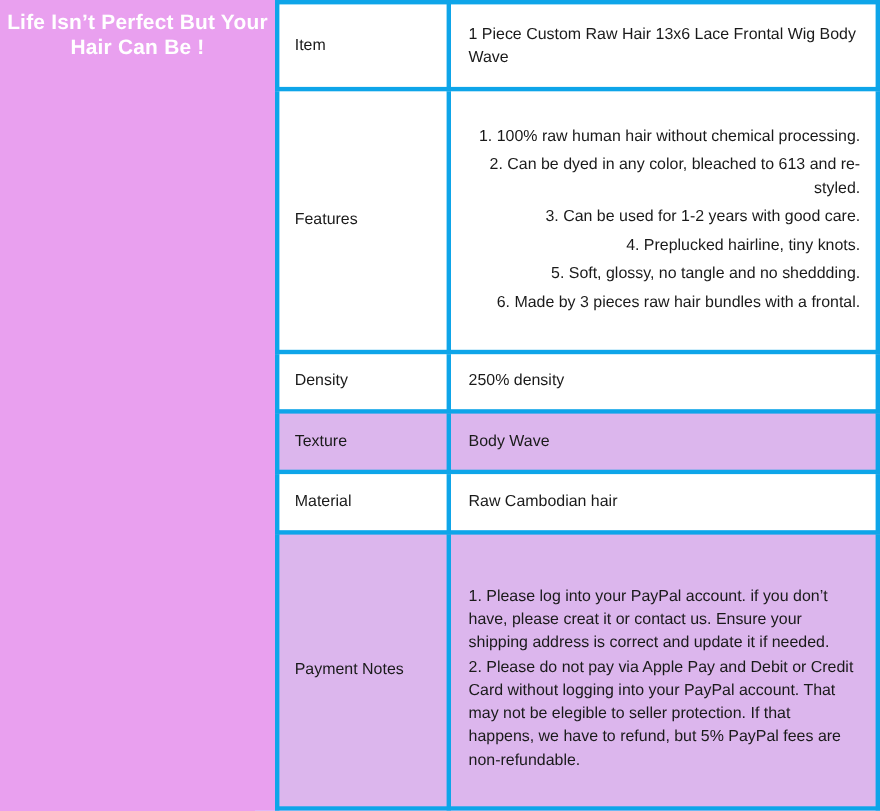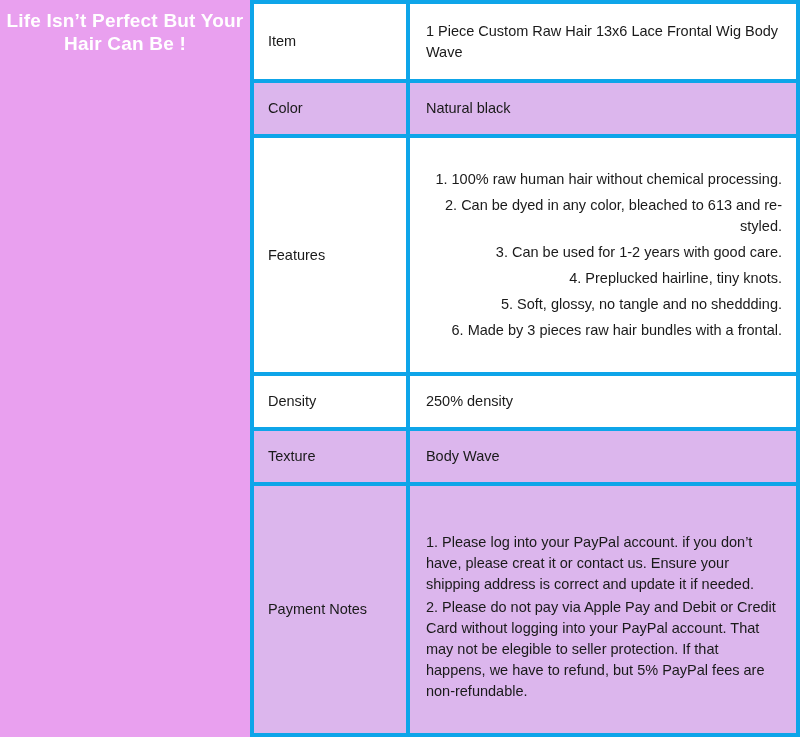--- a/index.html
+++ b/index.html
@@ -73,24 +73,20 @@
   <div class="banner">Life Isn’t Perfect But Your Hair Can Be !</div>
 
   <table class="spec">
     <tbody>
 
       <tr class="white">
         <td class="label">Item</td>
         <td class="value">1 Piece Custom Raw Hair 13x6 Lace Frontal Wig Body Wave</td>
       </tr>
 
-      <tr class="lav">
-        <td class="label">Color</td>
-        <td class="value">Natural black</td>
-      </tr>
 
       <tr class="white">
         <td class="label">Features</td>
         <td class="value features">
           <div class="lines">
             <div>1. 100% raw human hair without chemical processing.</div>
             <div>2. Can be dyed in any color, bleached to 613 and re-styled.</div>
             <div>3. Can be used for 1-2 years with good care.</div>
             <div>4. Preplucked hairline, tiny knots.</div>
             <div>5. Soft, glossy, no tangle and no sheddding.</div>
@@ -103,20 +99,24 @@
       <tr class="white">
         <td class="label">Density</td>
         <td class="value">250% density</td>
       </tr>
 
       <tr class="lav">
         <td class="label">Texture</td>
         <td class="value">Body Wave</td>
       </tr>
 
+      <tr class="white">
+        <td class="label">Material</td>
+        <td class="value">Raw Cambodian hair</td>
+      </tr>
 
 
 
       <tr class="lav">
         <td class="label">Payment Notes</td>
         <td class="value payment">
           <div class="para">
             <div>1. Please log into your PayPal account. if you don’t have, please creat it or contact us. Ensure your shipping address is correct and update it if needed.</div>
             <div>2. Please do not pay via Apple Pay and Debit or Credit Card without logging into your PayPal account. That may not be elegible to seller protection. If that happens, we have to refund, but 5% PayPal fees are non-refundable.</div>
           </div>

